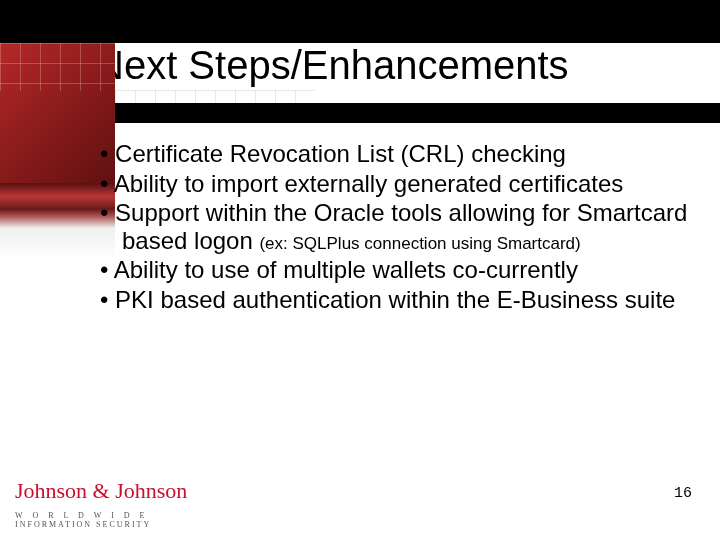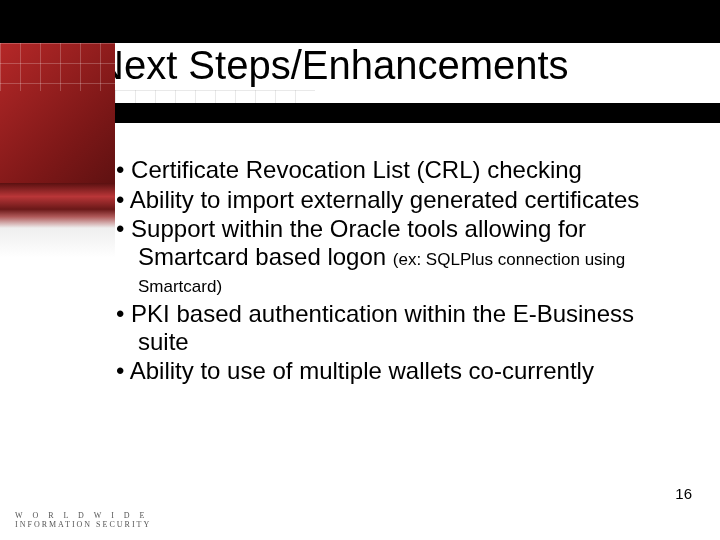--- a/index.html
+++ b/index.html
@@ -96,21 +96,21 @@
     position: absolute;
     left: 100px;
     top: 140px;
     width: 595px;
     font-size: 24px;
     line-height: 1.15;
     color: #000000;
   }
   .content ul {
     list-style: none;
-    margin: 16px;
+    margin: 0;
     padding: 0;
   }
   .content li {
     padding-left: 22px;
     text-indent: -22px;
     margin: 0 0 2px 0;
   }
   .content li::before {
     content: "• ";
   }
@@ -129,32 +129,33 @@
     font-size: 22px;
     line-height: 1;
     letter-spacing: 0px;
   }
   .jnj-sub {
     font-family: Georgia, "Times New Roman", serif;
     font-size: 8px;
     letter-spacing: 2px;
     color: #555555;
     line-height: 1.1;
-    margin-top: 1px;
+    margin-top: 10px;
   }
   .jnj-sub .w {
     letter-spacing: 4px;
     font-size: 8px;
   }
   .page-num {
     position: absolute;
     right: 28px;
     bottom: 38px;
     font-size: 15px;
     color: #000;
+    font-family: Liberation Mono, monospace;
   }
 </style>
 </head>
 <body>
 
 <div class="top-banner"></div>
 
 <div class="title-strip">
   <div class="grid-ext"></div>
   <div class="title-text">Next Steps/Enhancements</div>
@@ -167,25 +168,26 @@
   <div class="deco-red"></div>
   <div class="deco-grid"></div>
   <div class="deco-grad"></div>
 </div>
 
 <div class="content">
   <ul>
     <li><span>Certificate Revocation List (CRL) checking</span></li>
     <li><span>Ability to import externally generated certificates</span></li>
     <li><span>Support within the Oracle tools allowing for Smartcard based logon </span><span class="small">(ex: SQLPlus connection using Smartcard)</span></li>
+    <li><span>Ability to use of multiple wallets co-currently</span></li>
     <li><span>PKI based authentication within the E-Business suite</span></li>
-    <li><span>Ability to use of multiple wallets co-currently</span></li>
   </ul>
 </div>
 
 <div class="footer-logo">
+  <div class="jnj-script">Johnson &amp; Johnson</div>
   <div class="jnj-sub">
     <span class="w">W O R L D W I D E</span><br>
     <span>INFORMATION SECURITY</span>
   </div>
 </div>
 
 <div class="page-num">16</div>
 
 </body></html>

